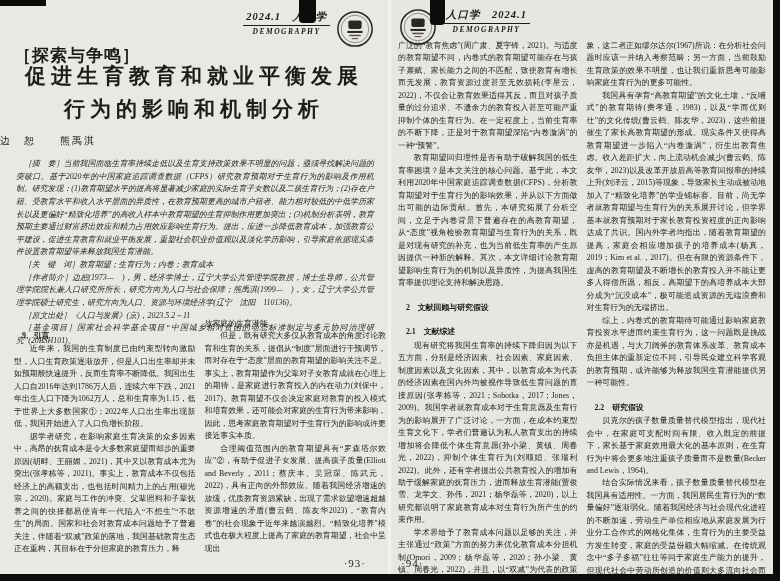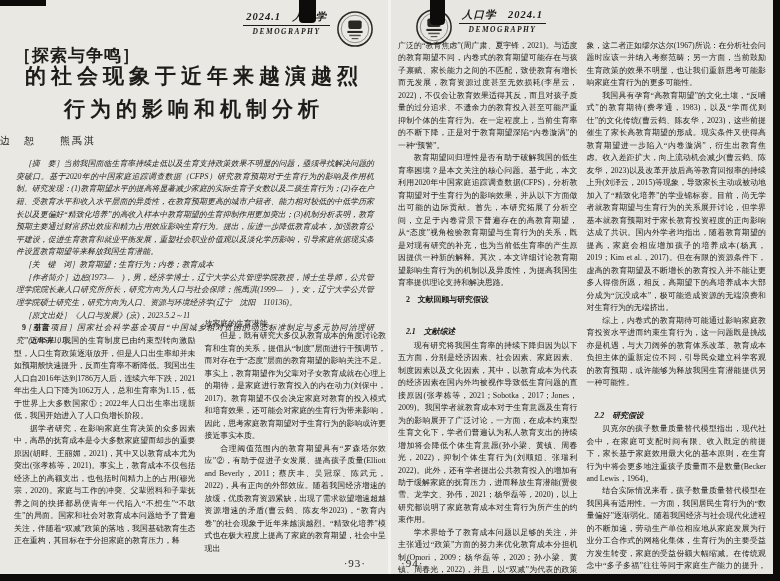--- a/index.html
+++ b/index.html
@@ -19,21 +19,21 @@
   .art{position:absolute;background:#0d0c0a;}
   .art-topleft{left:0;top:0;width:46px;height:6px;}
   .art-blob1{left:299px;top:0;width:17px;height:23px;border-radius:0 0 4px 4px;}
   .art-blob2{left:430px;top:0;width:15px;height:25px;border-radius:0 0 4px 4px;}
   .art-right{right:0;top:0;width:7px;height:581px;}
   .art-bottom{left:0;bottom:0;width:780px;height:7px;}
 
   
   .jhead{position:absolute;display:flex;align-items:flex-start;gap:6px;}
   .lp-head{top:10px;right:14px;}
-  .rp-head{top:8px;left:24px;}
+  .rp-head{top:8px;left:8px;}
   .jhead-text{display:flex;flex-direction:column;align-items:center;}
   .jhead-line1{font-size:10.5px;font-weight:bold;font-style:italic;letter-spacing:1px;
     border-bottom:1.5px solid #1e1c1a;padding:0 3px 1px 3px;white-space:nowrap;}
   .jhead-line2{font-size:7.5px;font-weight:bold;font-style:italic;letter-spacing:1.5px;margin-top:1px;}
   .seal{width:38px;height:38px;flex:0 0 auto;}
 
   .section-label{position:absolute;left:14px;top:44px;font-size:17px;font-weight:bold;letter-spacing:1px;}
 
   .title{position:absolute;left:0;top:60px;width:100%;text-align:center;
     font-size:21px;font-weight:bold;letter-spacing:5px;line-height:1.55;}
@@ -44,22 +44,22 @@
     font-size:7.9px;font-style:italic;line-height:1.6;text-align:justify;}
   .abstract p{margin:0;text-indent:1em;}
 
   .cols{position:absolute;display:flex;gap:9px;}
   .lp-cols{left:14px;top:318px;width:372px;}
   .rp-cols{left:7px;top:40px;width:368px;}
   .col{width:50%;font-size:7.9px;line-height:1.58;text-align:justify;}
   .col p{margin:0;}
   .col .p{text-indent:2em;}
   .col .pc{text-indent:0;}
-  .col .h1{font-weight:bold;text-indent:1em;margin-top:4px;margin-bottom:1px;}
-  .col .h2{font-weight:bold;font-style:italic;text-indent:1em;margin-top:20px;margin-bottom:1px;}
+  .col .h1{font-weight:bold;text-indent:1em;margin-top:12px;margin-bottom:1px;}
+  .col .h2{font-weight:bold;text-indent:1em;margin-top:12px;margin-bottom:1px;}
 
   .pagenum{position:absolute;bottom:12px;font-size:11px;letter-spacing:1px;}
   .pn-left{right:22px;}
   .pn-right{left:10px;}
 </style>
 </head>
 <body>
 
 <div class="sheet">
 
@@ -76,21 +76,21 @@
         <rect x="13" y="11" width="14" height="9" rx="2" fill="#2a2824"></rect>
         <rect x="12" y="22" width="16" height="2.2" fill="#2a2824"></rect>
         <rect x="14" y="26" width="12" height="1.6" fill="#55524c"></rect>
         <rect x="16.5" y="29.5" width="7" height="1.2" fill="#55524c"></rect>
       </svg>
     </div>
 
     <div class="section-label">［探索与争鸣］</div>
 
     <div class="title">
-      <div>的社会现象于近年来越演越烈</div>
+      <div>促进生育教育和就业平衡发展</div>
       <div>行为的影响和机制分析</div>
     </div>
 
     <div class="authors">边　恕　　熊禹淇</div>
 
     <div class="abstract">
         <p class="p">［摘　要］当前我国面临生育率持续走低以及生育支持政策效果不明显的问题，亟须寻找解决问题的突破口。基于2020年的中国家庭追踪调查数据（CFPS）研究教育预期对于生育行为的影响及作用机制。研究发现：(1)教育期望水平的提高将显著减少家庭的实际生育子女数以及二孩生育行为；(2)存在户籍、受教育水平和收入水平层面的异质性，在教育预期更高的城市户籍者、能力相对较低的中低学历家长以及更偏好“精致化培养”的高收入样本中教育期望的生育抑制作用更加突出；(3)机制分析表明，教育预期主要通过财富挤出效应和精力占用效应影响生育行为。提出，应进一步降低教育成本，加强教育公平建设，促进生育教育和就业平衡发展，重塑社会职业价值观以及淡化学历影响，引导家庭依据现实条件设置教育期望等来释放我国生育潜能。</p>
         <p class="p">［关　键　词］教育期望；生育行为；内卷；教育成本</p>
         <p class="p">［作者简介］边恕(1973—　)，男，经济学博士，辽宁大学公共管理学院教授，博士生导师，公共管理学院院长兼人口研究所所长，研究方向为人口与社会保障；熊禹淇(1999—　)，女，辽宁大学公共管理学院硕士研究生，研究方向为人口、资源与环境经济学(辽宁　沈阳　110136)。</p>
         <p class="p">［原文出处］《人口与发展》(京)，2023.5.2～11</p>

